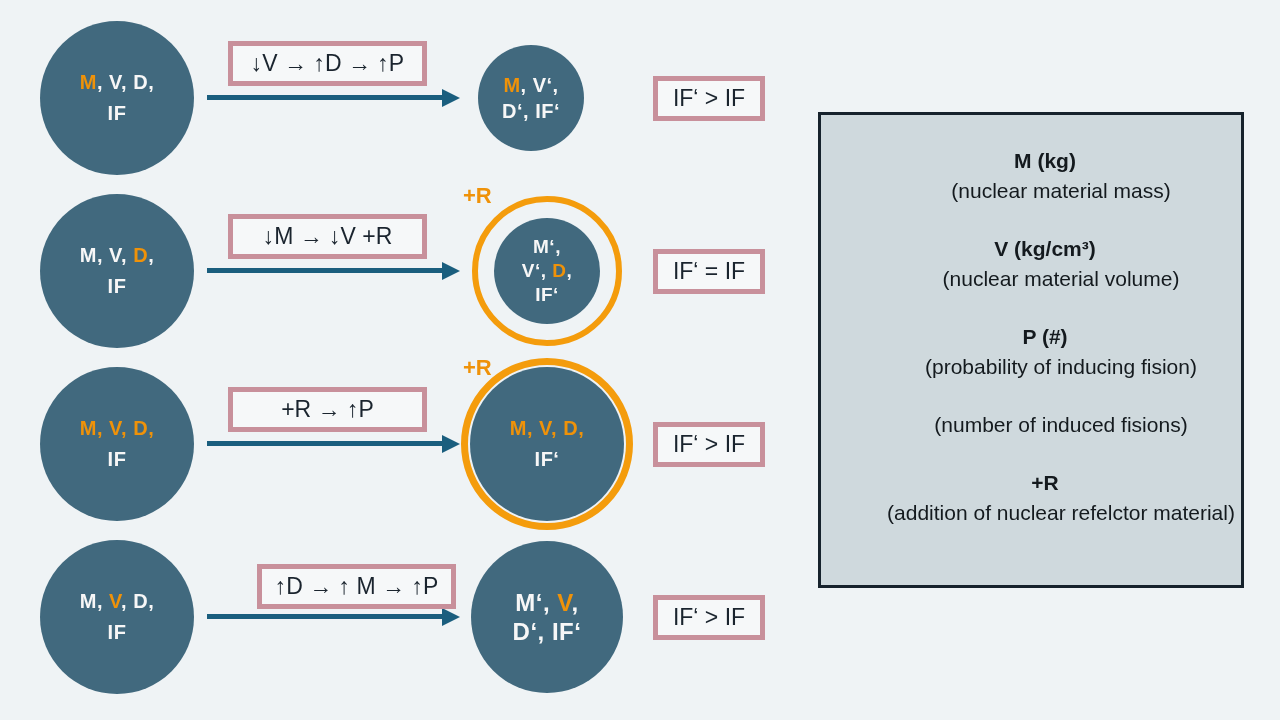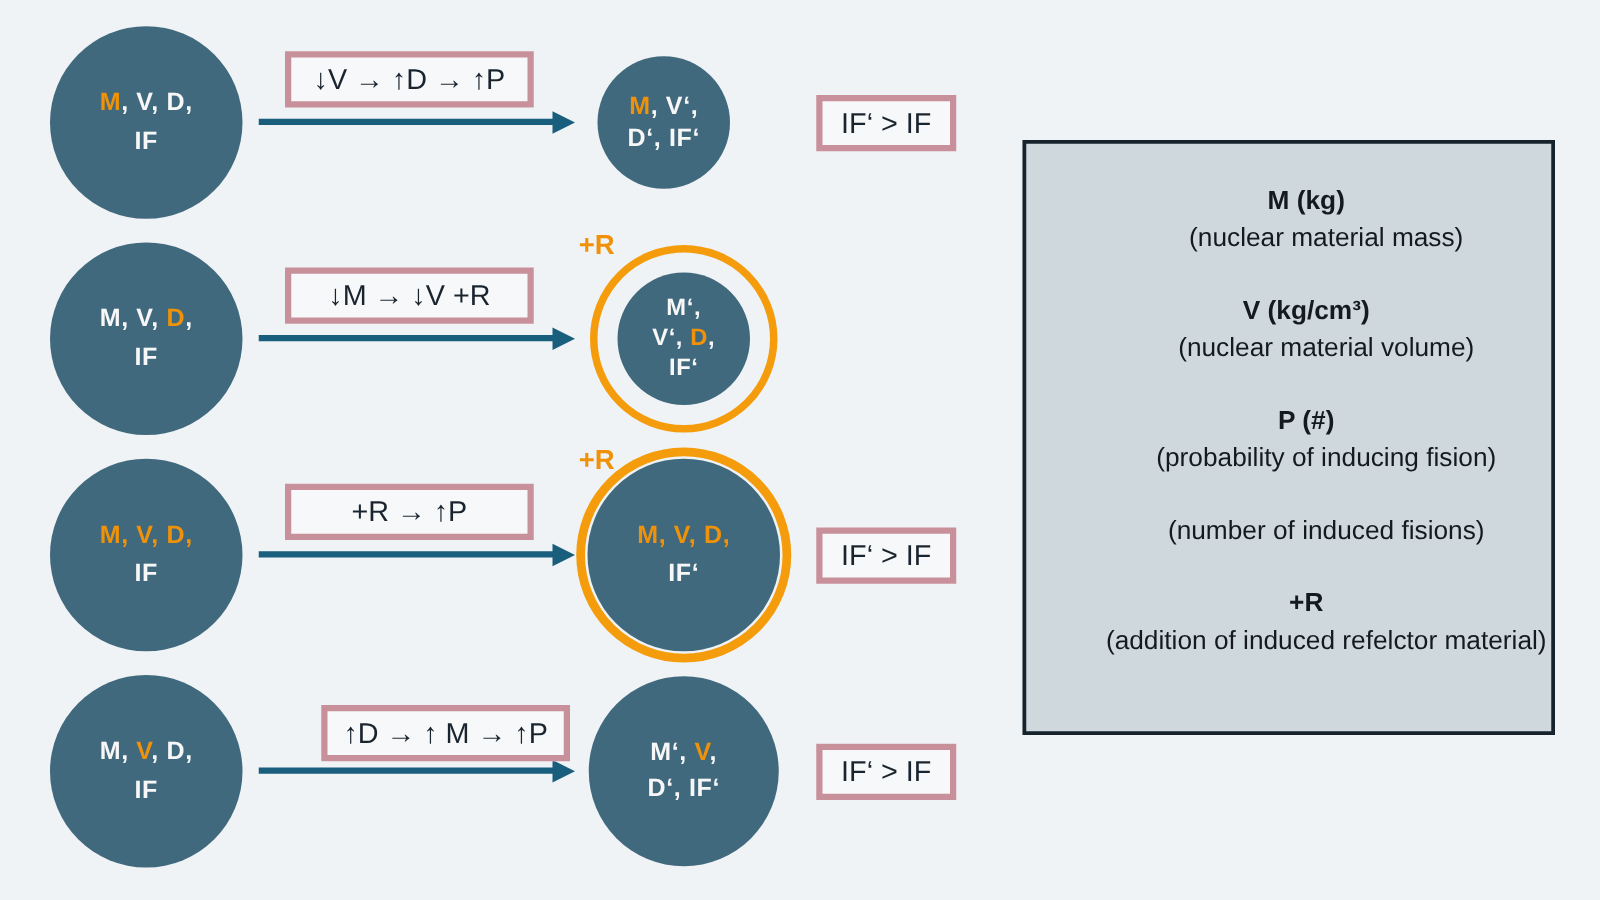--- a/index.html
+++ b/index.html
@@ -10,21 +10,21 @@
   }
   .canvas { position:relative; width:1280px; height:720px; background:#EFF3F5; overflow:hidden; }
 
   .sphere {
     position:absolute; border-radius:50%; background:#41697E;
     display:flex; flex-direction:column; align-items:center; justify-content:center;
     text-align:center; color:#F7F7F7; font-weight:bold; letter-spacing:0.5px;
   }
   .sphere .orange { color:#EF9209; }
   .sphere-lg { width:154px; height:154px; font-size:20px; line-height:31px; }
-  .sphere-md { width:152px; height:152px; font-size:20px; line-height:29px; }
+  .sphere-md { width:152px; height:152px; font-size:24px; line-height:29px; }
   .sphere-sm { width:106px; height:106px; font-size:20px; line-height:26px; }
   .sphere-xs-text { font-size:19px; line-height:24px; }
 
   .ring {
     position:absolute; border-radius:50%; border-style:solid; border-color:#F49C0C;
     box-sizing:border-box; display:flex; align-items:center; justify-content:center;
     background:transparent;
   }
   .ring .sphere { position:static; flex:0 0 auto; }
   .ring-gap  { width:150px; height:150px; border-width:6px; }
@@ -89,20 +89,23 @@
     <span>↓M → ↓V +R</span>
   </div>
   <div class="plus-r" style="left:463px; top:183px;">+R</div>
   <div class="ring ring-gap" style="left:472px; top:196px;">
     <div class="sphere sphere-sm sphere-xs-text">
         <div><span>M‘,</span></div>
         <div><span>V‘, </span><span class="orange">D</span><span>,</span></div>
         <div><span>IF‘</span></div>
       </div>
   </div>
+  <div class="framed-box result-box" style="left:653px; top:249px;">
+    <span>IF‘ = IF</span>
+  </div>
 
   <div class="sphere sphere-lg" style="left:40px; top:367px;">
       <div><span class="orange">M, V, D,</span></div>
       <div><span>IF</span></div>
     </div>
   <div class="arrow-line" style="left:207px; top:441px; width:237px;"></div>
   <div class="arrow-head" style="left:442px; top:435px;"></div>
   <div class="framed-box label-box" style="left:228px; top:387px;">
     <span>+R → ↑P</span>
   </div>
@@ -145,17 +148,17 @@
     </div>
     <div class="legend-group">
       <div class="legend-term">P (#)</div>
       <div class="legend-def">(probability of inducing fision)</div>
     </div>
     <div class="legend-group">
       <div class="legend-def">(number of induced fisions)</div>
     </div>
     <div class="legend-group">
       <div class="legend-term">+R</div>
-      <div class="legend-def">(addition of induced refelctor material)</div>
+      <div class="legend-def">(addition of nuclear refelctor material)</div>
     </div>
   </div>
 
 </div>
 
 </body></html>

